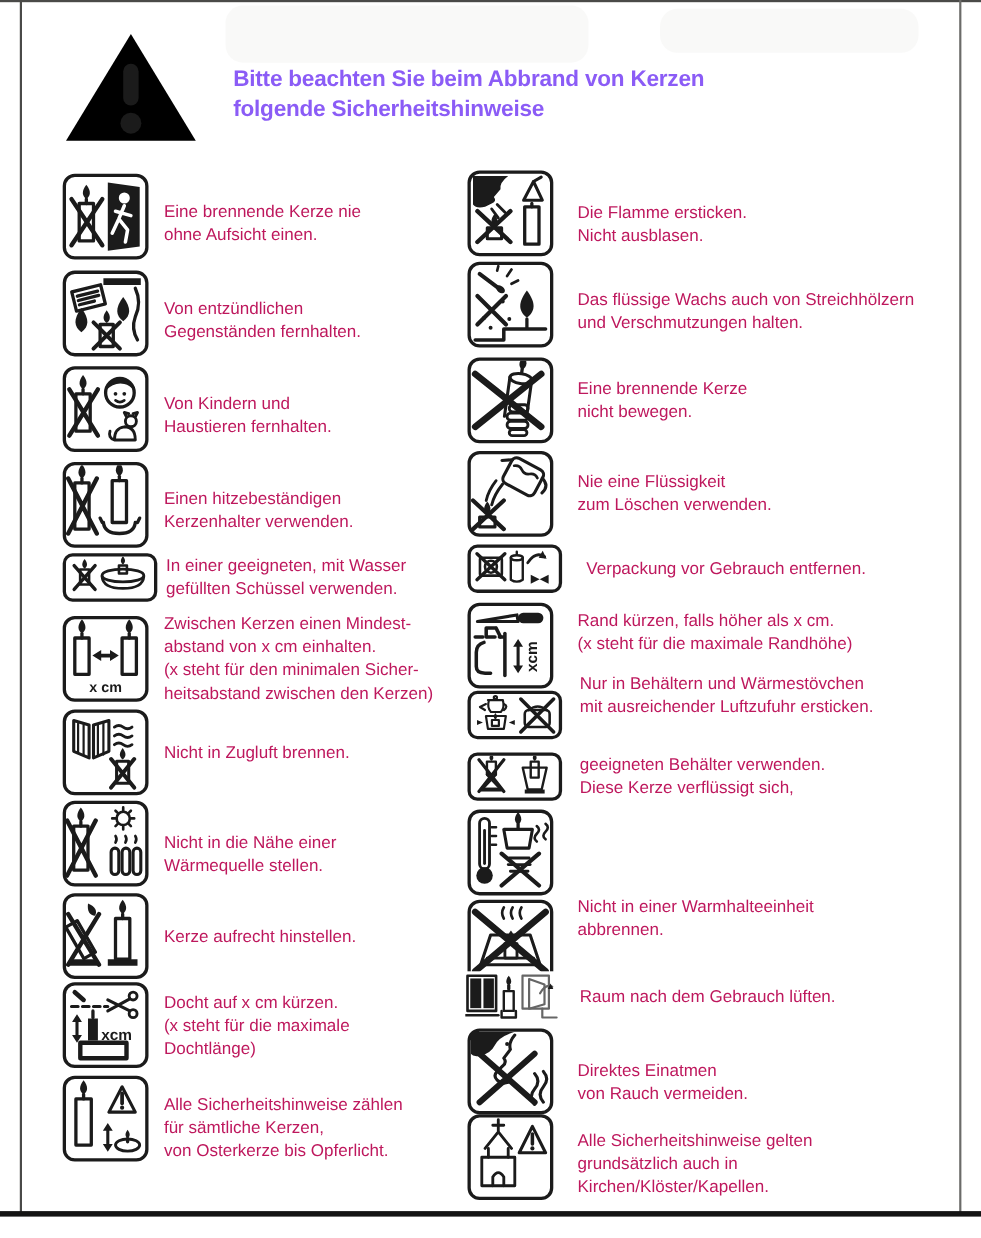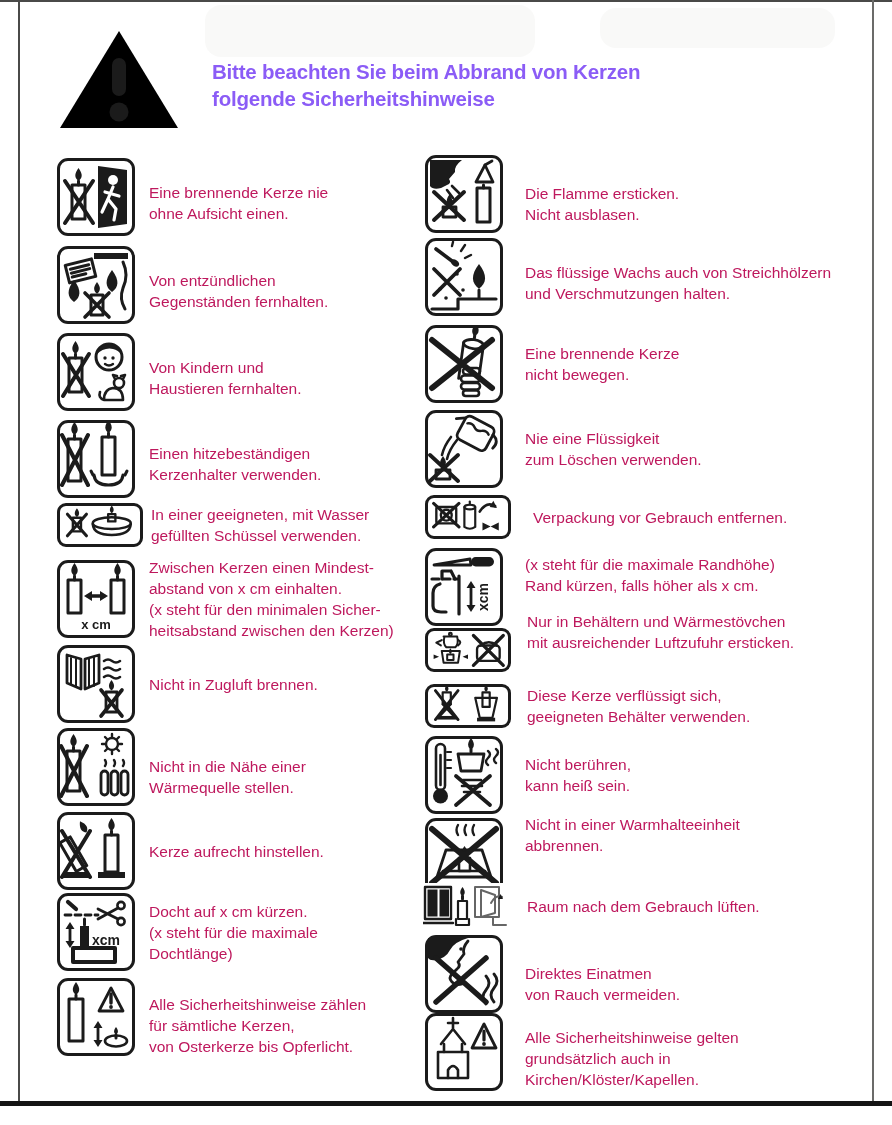--- a/index.html
+++ b/index.html
@@ -406,22 +406,22 @@
       <line x1="4" y1="28" x2="30" y2="28" stroke-dasharray="7 4" stroke-width="3.2"></line>
       <path d="M14,28 V20 h9 M23,20 l4,8" stroke-width="3.2"></path>
       <path d="M31,25 V63" stroke-width="3.2"></path>
       <path d="M12,33 q-7,2 -7,9 v13 q0,6 8,6 h5" stroke-width="3.2"></path>
       <line x1="43" y1="34" x2="43" y2="57" stroke-width="2.8"></line>
       <path class="f" d="M43,30 l-4.5,7 h9 z M43,61 l-4.5,-7 h9 z"></path>
       <text class="t" x="60" y="46" style="font-size:14px" transform="rotate(-90 60 46)">xcm</text>
     </svg>
   </div>
   <div class="txt" style="position:relative;top:-12px">
+    <div>Rand kürzen, falls höher als x cm.</div>
     <div>(x steht für die maximale Randhöhe)</div>
-    <div>Rand kürzen, falls höher als x cm.</div>
   </div>
 </div>
 
 <div class="item r" style="left:425px;top:628px;gap:16px">
   <div class="icon wide">
     <svg viewBox="0 0 80 42" width="80" height="38">
       <g stroke-width="2.2">
         <path d="M13,6 h15 M14,6 q-2,8 2,12 h10 q4,-4 2,-12"></path>
         <path d="M11,10 l-6,3 l5,3"></path>
         <circle cx="20.5" cy="3.5" r="1.6"></circle>
@@ -454,43 +454,39 @@
       <path d="M4,4 L29,36 M29,4 L4,36" stroke-width="3.2"></path>
       <g stroke-width="2.4">
         <path d="M48,12 h24 M48,12 L53,34 H67 L72,12"></path>
         <rect x="56" y="6" width="8" height="16"></rect>
         <use href="#fl" class="f" transform="translate(60,3.5) scale(0.6)"></use>
       </g>
       <rect class="f" x="50" y="34" width="20" height="4"></rect>
     </svg>
   </div>
   <div class="txt">
+    <div>geeigneten Behälter verwenden.</div>
     <div>Diese Kerze verflüssigt sich,</div>
-    <div>geeigneten Behälter verwenden.</div>
   </div>
 </div>
 
 <div class="item r" style="left:425px;top:736px">
   <div class="icon std">
     <svg viewBox="0 0 72 72">
       <rect x="8" y="5" width="9" height="46" rx="4.5" stroke-width="2.6"></rect>
       <line x1="12.5" y1="16" x2="12.5" y2="46" stroke-width="2.6"></line>
       <circle class="f" cx="12.5" cy="57" r="7.5"></circle>
       <path d="M19,13 h4 M19,21 h4 M19,29 h4" stroke-width="2.2"></path>
       <path d="M30,15 h26 l-3,17 h-20 z" stroke-width="2.8"></path>
       <line x1="43" y1="13" x2="43" y2="10"></line>
       <use href="#fl" class="f" transform="translate(43,8) scale(0.9)"></use>
       <path d="M60,12 q4,3 0,7 t0,7 M68,10 q4,3 0,7 t0,7" stroke-width="2.4"></path>
       <path d="M35,41 h18 M34,47 h20 M36,53 h16" stroke-width="2.6"></path>
       <path d="M28,37 L62,66 M62,37 L28,66" stroke-width="3.8"></path>
     </svg>
-  </div>
-  <div class="txt">
-    <div>Nicht berühren,</div>
-    <div>kann heiß sein.</div>
   </div>
 </div>
 
 <div class="item r" style="left:425px;top:818px">
   <div class="icon std">
     <svg viewBox="0 0 72 72">
       <path d="M30,4 q-3,5 0,10 M38,4 q-3,5 0,10 M46,4 q-3,5 0,10" stroke-width="2.4"></path>
       <path d="M18,29 h36 l9,27 h-54 z" stroke-width="2.8"></path>
       <line x1="15" y1="50" x2="57" y2="50" stroke-width="2.6"></line>
       <rect x="31" y="37" width="11" height="13" stroke-width="2.6"></rect>

